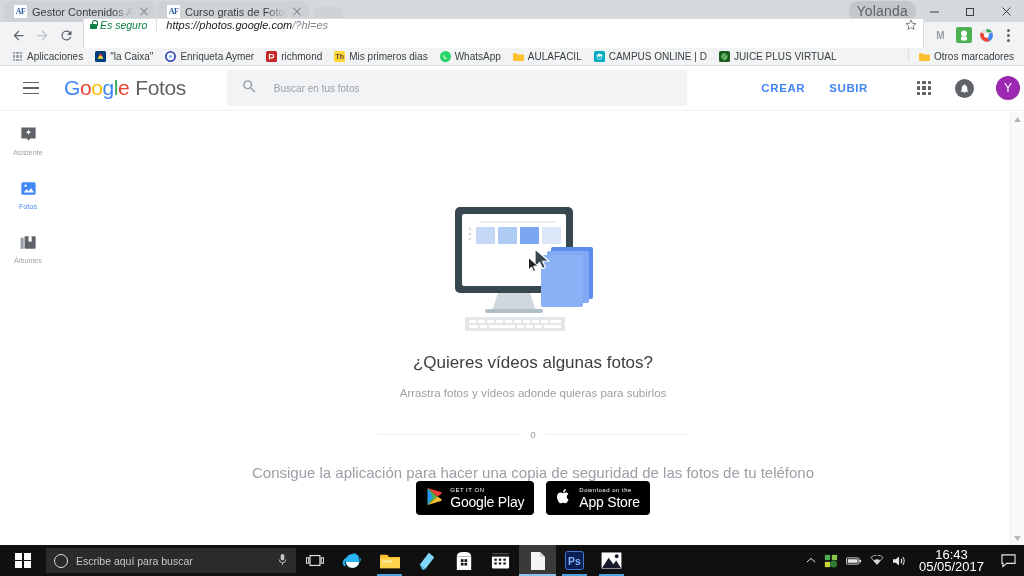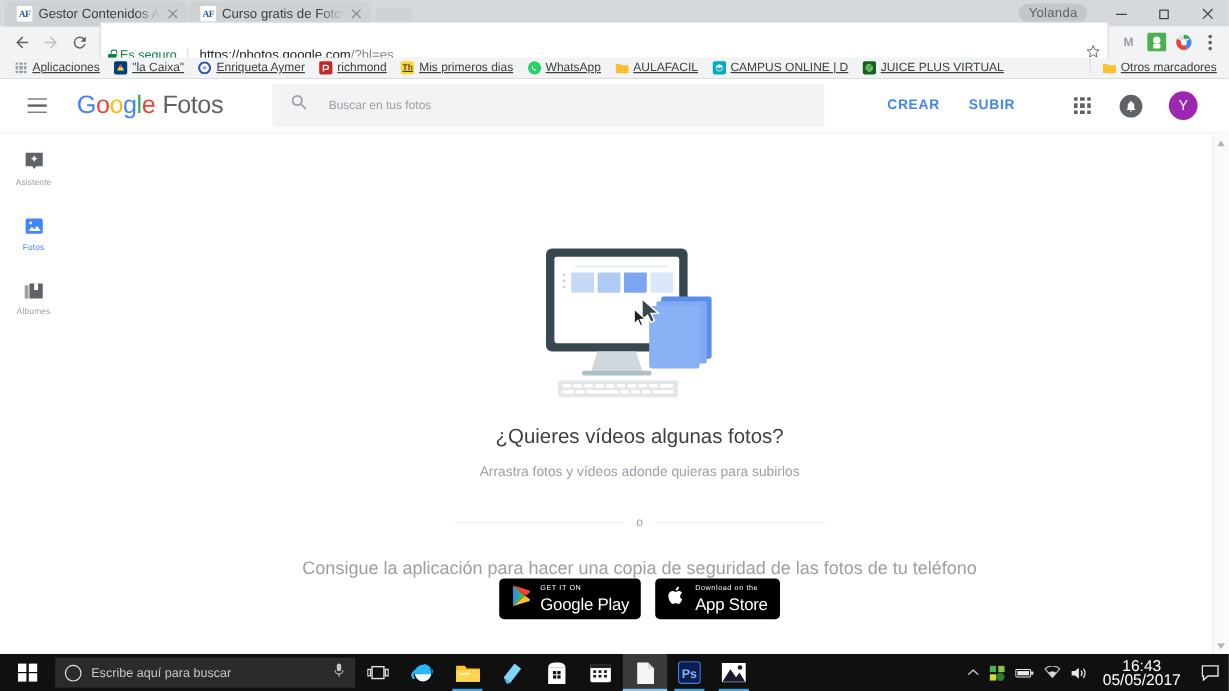--- a/index.html
+++ b/index.html
@@ -39,49 +39,49 @@
   }
   .tab .tab-close::before { transform: rotate(45deg); }
   .tab .tab-close::after  { transform: rotate(-45deg); }
   .newtab {
     width:30px; height:15px; background:#cfd2d5; border-radius:3px 3px 0 0; margin-left:3px;
   }
   .af-icon { background:#fff; color:#2a5aa0; font-family:"Liberation Serif",serif; font-size:9px; letter-spacing:-.5px;}
 
   .win-right { position:absolute; right:0; top:0; height:22px; display:flex; align-items:center; }
   .profile-pill {
-    font-size:11px; color:#5f6368; background:#c4c7ca; border-radius:9px;
-    padding:2px 8px; margin-right:10px; letter-spacing:.2px;
+    font-size:14px; color:#5f6368; background:#c4c7ca; border-radius:9px;
+    padding:2px 8px; letter-spacing:.2px;
   }
   .wbtn { width:36px; height:22px; display:flex; align-items:center; justify-content:center; color:#3c4043; font-size:12px; }
   .wbtn svg { display:block; }
 
   
   .toolbar { height:26px; background:#f1f3f4; display:flex; align-items:center; padding:0 6px; gap:0; }
   .navbtn { width:24px; height:24px; display:flex; align-items:center; justify-content:center; color:#5f6368; }
   .navbtn.dim { color:#bdc1c6; }
   .omnibox {
     flex:1 1 auto; height:35px; background:#fff; border:1px solid #dadce0; border-radius:2px;
-    display:flex; align-items:flex-end; padding:0 6px; margin:0 5px; gap:4px; font-size:11px; position:relative;
+    display:flex; align-items:flex-start; padding:0 6px; margin:0 5px; gap:4px; font-size:11px; position:relative;font-style:italic;
   }
   .secure { color:#0b8043; font-size:10.5px; display:flex; align-items:center; gap:3px; white-space:nowrap; }
   .lock { width:7px; height:9px; position:relative; display:inline-block; }
   .lock::before { content:""; position:absolute; left:0; bottom:0; width:7px; height:5px; background:#0b8043; border-radius:1px; }
   .lock::after { content:""; position:absolute; left:1.5px; top:0; width:4px; height:5px; border:1.3px solid #0b8043; border-bottom:none; border-radius:3px 3px 0 0; }
   .vsep { width:1px; height:12px; background:#dadce0; margin:0 5px; }
   .url { color:#202124; white-space:nowrap; }
   .url .dim { color:#80868b; }
   .omnibox .star { margin-left:auto; color:#5f6368; }
   .ext { width:19px; height:19px; margin:0 2px; display:flex; align-items:center; justify-content:center; font-size:9px; }
   .kebab { width:20px; display:flex; flex-direction:column; align-items:center; gap:2px; }
   .kebab i { width:3px; height:3px; border-radius:50%; background:#5f6368; display:block; }
 
   
   .bookmarks { height:18px; background:#f1f3f4; border-bottom:1px solid #dadce0; display:flex; align-items:center; padding:0 6px; font-size:10px; color:#3c4043; overflow:hidden; position:relative;}
-  .bm { display:flex; align-items:center; gap:4px; padding:0 6px; height:16px; white-space:nowrap;text-decoration:underline; }
+  .bm { display:flex; align-items:center; gap:4px; padding:0 6px; height:16px; white-space:nowrap; }
   .bm .bmi { width:11px; height:11px; flex:0 0 11px; border-radius:1.5px; display:flex; align-items:center; justify-content:center; font-size:7px; color:#fff; overflow:hidden;}
   .apps-grid { display:grid; grid-template-columns:repeat(3,2.4px); grid-template-rows:repeat(3,2.4px); gap:1.3px; }
   .apps-grid i { background:#9aa0a6; width:2.4px; height:2.4px; border-radius:.4px; display:block;}
   .bm-right { position:absolute; right:4px; display:flex; align-items:flex-start; }
   .bm-divider { width:1px; height:12px; background:#dadce0; margin-right:4px; }
 
   
   .page { position:relative; height: 479px; background:#fff; overflow:hidden; }
 
   .gheader { height:45px; display:flex; align-items:center; border-bottom:1px solid #f1f1f1; padding-left:14px; }
@@ -100,21 +100,21 @@
     margin-left:41px; width:460px; height:36px; background:#f1f3f4; border-radius:2px;
     display:flex; align-items:center; padding:0 14px; gap:16px;
   }
   .searchbar .sq { color:#9aa0a6; }
   .searchbar input {
     border:none; outline:none; background:transparent; font-size:10px; color:#15803d;
     font-family:"Liberation Sans",sans-serif; width:100%;
   }
   .searchbar input::placeholder { color:#9aa0a6; }
 
-  .hactions { margin-left:auto; display:flex; align-items:center; gap:0; padding-right:26px;}
+  .hactions { margin-left:auto; display:flex; align-items:center; gap:0; padding-right:4px;}
   .hlink { color:#4285f4; font-size:11.5px; font-weight:bold; letter-spacing:.6px; padding:0 12px; }
   .appsbtn { width:36px; height:36px; display:flex; align-items:center; justify-content:center; margin-left:26px;}
   .dots9 { display:grid; grid-template-columns:repeat(3,3.2px); grid-template-rows:repeat(3,3.2px); gap:2.6px; }
   .dots9 i { width:3.2px; height:3.2px; background:#5f6368; border-radius:.5px; display:block; }
   .bell { width:36px; height:36px; display:flex; align-items:center; justify-content:center; margin-left:4px;}
   .bellcircle { width:19px; height:19px; border-radius:50%; background:#5f6368; display:flex; align-items:center; justify-content:center;}
   .avatar { width:24px; height:24px; border-radius:50%; background:#9c27b0; color:#fff; font-size:12px;
             display:flex; align-items:center; justify-content:center; margin-left:14px; }
 
   

